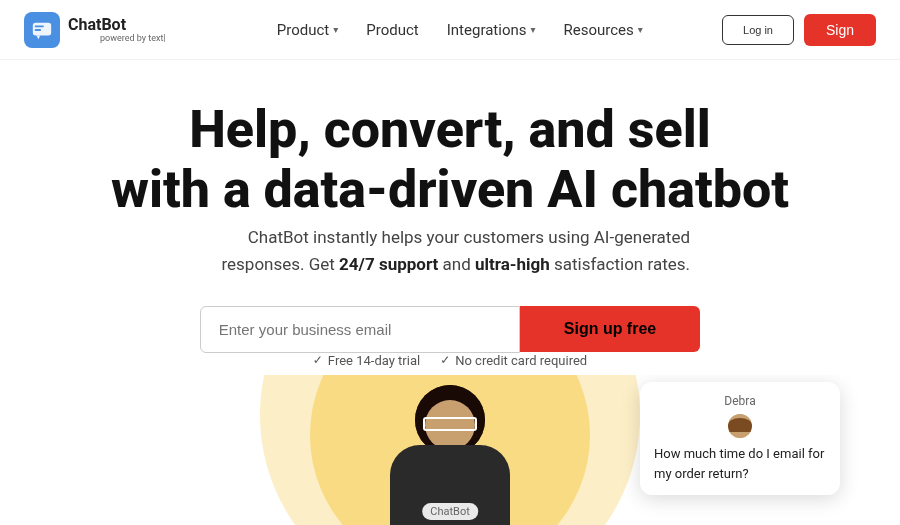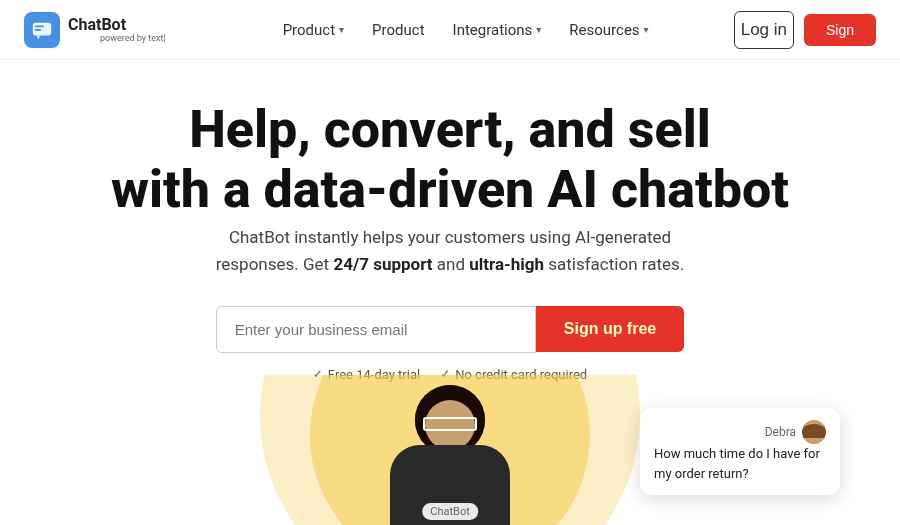--- a/index.html
+++ b/index.html
@@ -76,25 +76,25 @@
     .nav-chevron {
       font-size: 10px;
       color: #666;
     }
     .nav-actions {
       display: flex;
       align-items: center;
       gap: 10px;
     }
     .btn-login {
-      padding: 8px 6px;
+      padding: 8px 20px;
       border: 1.5px solid #333;
       border-radius: 6px;
       background: #fff;
-      font-size: 17px;
+      font-size: 11px;
       font-weight: 500;
       cursor: pointer;
       color: #333;
     }
     .btn-signup-nav {
       padding: 8px 20px;
       border: none;
       border-radius: 6px;
       background: #e63329;
       font-size: 14px;
@@ -123,44 +123,44 @@
       color: #111;
       max-width: 720px;
       margin-bottom: 4px;
     }
     .hero-subtitle {
       font-size: 17px;
       color: #444;
       max-width: 480px;
       line-height: 1.6;
       margin-bottom: 28px;
+      text-align: right;
     }
     .hero-subtitle strong {
       font-weight: 700;
       color: #222;
     }
     .email-form {
       display: flex;
       gap: 0;
       align-items: center;
-      margin-bottom: 14px;
     }
     .email-input {
       width: 320px;
       padding: 14px 18px;
       font-size: 15px;
       border: 1.5px solid #ccc;
       border-radius: 6px 0 0 6px;
       outline: none;
       color: #666;
     }
     .btn-signup-hero {
-      padding: 14px 28px;
+      padding: 14px 44px;
       background: #e63329;
-      color: #fef9c3;
+      color: #000000;
       font-size: 16px;
       font-weight: 600;
       border: none;
       border-radius: 0 6px 6px 0;
       cursor: pointer;
       white-space: nowrap;
     }
     .trial-info {
       display: flex;
       gap: 20px;
@@ -231,23 +231,25 @@
       background: #fff;
       border-radius: 12px;
       box-shadow: 0 4px 20px rgba(0,0,0,0.15);
       padding: 12px 14px;
       width: 200px;
     }
     .chat-bubble-header {
       display: flex;
       justify-content: flex-end;
       align-items: center;
+      margin-bottom: 6px;
       font-size: 12px;
       color: #666;
       gap: 6px;
+      flex-direction: column;
     }
     .chat-avatar {
       width: 24px;
       height: 24px;
       border-radius: 50%;
       background: #c8a070;
       display: flex;
       align-items: center;
       justify-content: center;
       font-size: 12px;
@@ -363,17 +365,17 @@
 
   <div class="chat-bubble-container">
     <div class="chat-bubble-header">
       <span>Debra</span>
       <div class="chat-avatar">
         <div style="width:24px;height:24px;border-radius:50%;background:#c8a070;overflow:hidden;">
           <div style="width:24px;height:14px;background:#7a4a20;border-radius:50% 50% 0 0;margin-top:4px;"></div>
         </div>
       </div>
     </div>
-    <div class="chat-bubble-text">How much time do I have for my order return?</div>
+    <div class="chat-bubble-text">How much time do I email for my order return?</div>
   </div>
 
   <div class="chatbot-label">ChatBot</div>
 </div>
 
 </body></html>

